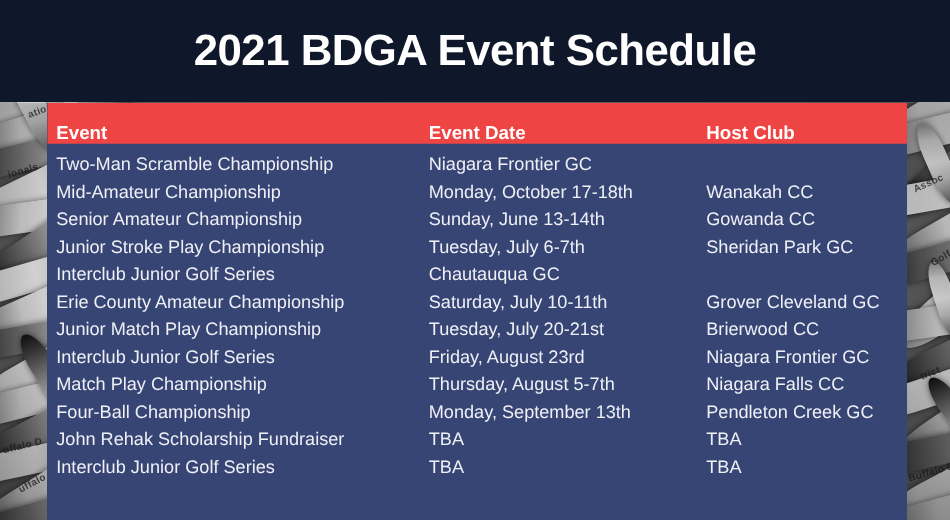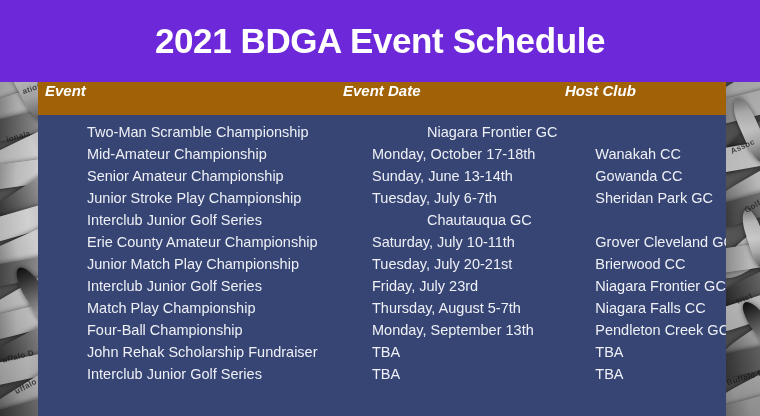--- a/index.html
+++ b/index.html
@@ -22,21 +22,21 @@
     background: #7a7472;
   }
 
   
   #title-band {
     position: absolute;
     left: 0;
     top: 0;
     width: 760px;
     height: 82px;
-    background: #6d28d9;
+    background: #0f172a;
     display: flex;
     align-items: center;
     justify-content: center;
     z-index: 5;
   }
   #page-title {
     color: #ffffff;
     font-family: "Liberation Sans", sans-serif;
     font-weight: bold;
     font-size: 35px;
@@ -85,24 +85,23 @@
     position: absolute;
     left: 38px;
     top: 82px;
     width: 688px;
     height: 334px;
     z-index: 3;
     background: #374575;
   }
   #table-header {
     height: 33px;
-    background: #a16207;
+    background: #ef4444;
     display: flex;
-    align-items: flex-start;
-    font-style: italic;
+    align-items: flex-end;
   }
   #table-header .hcell {
     color: #ffffff;
     font-family: "Liberation Sans", sans-serif;
     font-weight: bold;
     font-size: 15px;
     line-height: 17px;
     white-space: nowrap;
   }
   #table-body {
@@ -113,21 +112,20 @@
     align-items: flex-start;
     height: 22px;
   }
   .cell {
     color: #eef0f5;
     font-family: "Liberation Sans", sans-serif;
     font-size: 14.5px;
     line-height: 22px;
     white-space: nowrap;
     overflow: hidden;
-    margin-left: 42px;
   }
   .trow.tba .cell {
   }
 
   .col-event { width: 299px; padding-left: 7px; box-sizing: border-box; }
   .col-date  { width: 222px; padding-left: 6px; box-sizing: border-box; }
   .col-club  { width: 167px; padding-left: 6px; box-sizing: border-box; }
 </style>
 </head>
 <body>
@@ -223,21 +221,21 @@
           <div class="cell col-date">Saturday, July 10-11th</div>
           <div class="cell col-club">Grover Cleveland GC</div>
         </div>
         <div class="trow">
           <div class="cell col-event">Junior Match Play Championship</div>
           <div class="cell col-date">Tuesday, July 20-21st</div>
           <div class="cell col-club">Brierwood CC</div>
         </div>
         <div class="trow">
           <div class="cell col-event">Interclub Junior Golf Series</div>
-          <div class="cell col-date">Friday, July 23rd</div>
+          <div class="cell col-date">Friday, August 23rd</div>
           <div class="cell col-club">Niagara Frontier GC</div>
         </div>
         <div class="trow">
           <div class="cell col-event">Match Play Championship</div>
           <div class="cell col-date">Thursday, August 5-7th</div>
           <div class="cell col-club">Niagara Falls CC</div>
         </div>
         <div class="trow">
           <div class="cell col-event">Four-Ball Championship</div>
           <div class="cell col-date">Monday, September 13th</div>

